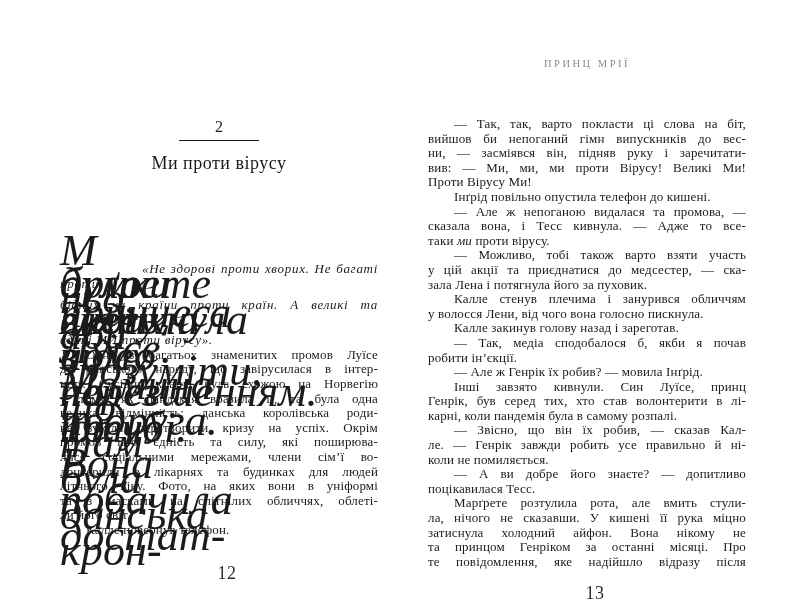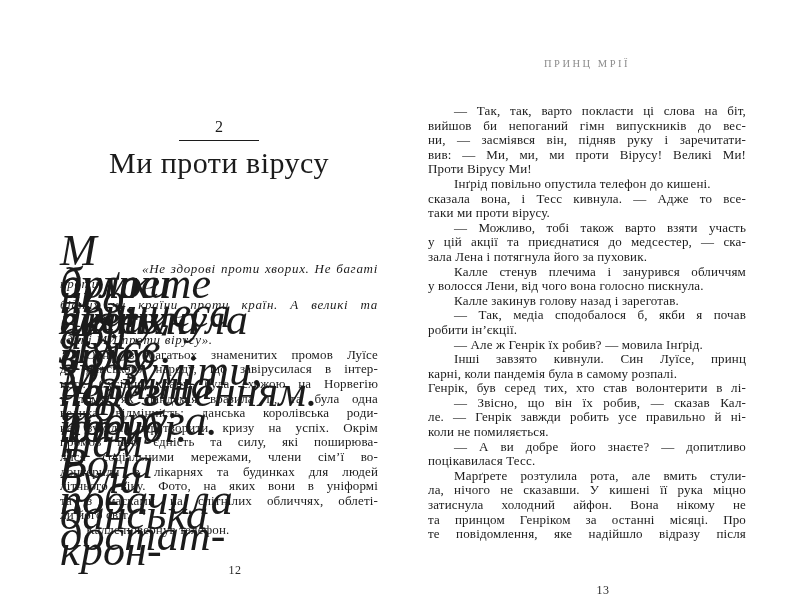--- a/index.html
+++ b/index.html
@@ -12,45 +12,45 @@
   .right-col{left:428px;width:318px;margin-top:20px;}
 
   .running-head{
     position:absolute;top:38px;left:0;width:100%;text-align:center;
     font-size:10.5px;letter-spacing:2.5px;color:#8b8b8b;
   }
 
   .chapter-head{position:absolute;top:118px;left:0;width:100%;text-align:center;}
   .ch-num{font-size:16px;line-height:18px;}
   .ch-rule{width:80px;height:0;border-top:1.5px solid #1c1c1c;margin:4px auto 7px auto;}
-  .ch-title{font-size:30px;line-height:30px;letter-spacing:0.5px;}
+  .ch-title{font-size:18px;line-height:30px;letter-spacing:0.5px;}
 
   .body-text{position:absolute;left:0;width:100%;font-size:13px;line-height:14.6px;letter-spacing:0.15px;}
   .left-col .body-text{top:241px;}
-  .right-col .body-text{top:84px;}
+  .right-col .body-text{top:97px;}
 
   .line{
     text-align:justify;text-align-last:justify;
     height:14.6px;overflow:visible;white-space:normal;
   }
   .line.lastline{text-align-last:left;}
   .line.indent{text-indent:26px;}
 
   .para.quote .line{font-style:italic;letter-spacing:0.7px;margin-top:21px;}
-  .em{}
+  .em{font-style:italic;}
 
   .dropcap{
     float:left;width:52px;height:29px;margin-right:4px;
     font-style:italic;font-size:44px;line-height:36px;
     text-indent:0;transform:translateY(-4px);
   }
 
   .page-num{
-    position:absolute;top:563px;left:16px;width:100%;text-align:center;
-    font-size:12px;color:#2a2a2a;letter-spacing:0.5px;
+    position:absolute;top:563px;left:8px;width:100%;text-align:center;
+    font-size:18px;color:#2a2a2a;letter-spacing:0.5px;
   }
 </style>
 </head>
 <body>
 
 <div class="page-col left-col">
   <div class="chapter-head">
     <div class="ch-num">2</div>
     <div class="ch-rule"></div>
     <div class="ch-title">Ми проти вірусу</div>
@@ -97,20 +97,21 @@
         <div class="line indent"><span>— Так, так, варто покласти ці слова на біт,</span></div>
         <div class="line"><span>вийшов би непоганий гімн випускників до вес-</span></div>
         <div class="line"><span>ни, — засміявся він, підняв руку і заречитати-</span></div>
         <div class="line"><span>вив: — Ми, ми, ми проти Вірусу! Великі Ми!</span></div>
         <div class="line lastline"><span>Проти Вірусу Ми!</span></div>
       </div>
       <div class="para normal">
         <div class="line indent lastline"><span>Інґрід повільно опустила телефон до кишені.</span></div>
       </div>
       <div class="para normal">
+        <div class="line indent"><span>— Але ж непоганою видалася та промова, —</span></div>
         <div class="line"><span>сказала вона, і Тесс кивнула. — Адже то все-</span></div>
         <div class="line lastline"><span>таки </span><span class="em">ми</span><span> проти вірусу.</span></div>
       </div>
       <div class="para normal">
         <div class="line indent"><span>— Можливо, тобі також варто взяти участь</span></div>
         <div class="line"><span>у цій акції та приєднатися до медсестер, — ска-</span></div>
         <div class="line lastline"><span>зала Лена і потягнула його за пуховик.</span></div>
       </div>
       <div class="para normal">
         <div class="line indent"><span>Калле стенув плечима і занурився обличчям</span></div>
@@ -121,22 +122,22 @@
       </div>
       <div class="para normal">
         <div class="line indent"><span>— Так, медіа сподобалося б, якби я почав</span></div>
         <div class="line lastline"><span>робити ін’єкції.</span></div>
       </div>
       <div class="para normal">
         <div class="line indent lastline"><span>— Але ж Генрік їх робив? — мовила Інґрід.</span></div>
       </div>
       <div class="para normal">
         <div class="line indent"><span>Інші завзято кивнули. Син Луїсе, принц</span></div>
+        <div class="line"><span>Генрік, був серед тих, хто став волонтерити в лі-</span></div>
         <div class="line lastline"><span>карні, коли пандемія була в самому розпалі.</span></div>
-        <div class="line"><span>Генрік, був серед тих, хто став волонтерити в лі-</span></div>
       </div>
       <div class="para normal">
         <div class="line indent"><span>— Звісно, що він їх робив, — сказав Кал-</span></div>
         <div class="line"><span>ле. — Генрік завжди робить усе правильно й ні-</span></div>
         <div class="line lastline"><span>коли не помиляється.</span></div>
       </div>
       <div class="para normal">
         <div class="line indent"><span>— А ви добре його знаєте? — допитливо</span></div>
         <div class="line lastline"><span>поцікавилася Тесс.</span></div>
       </div>

